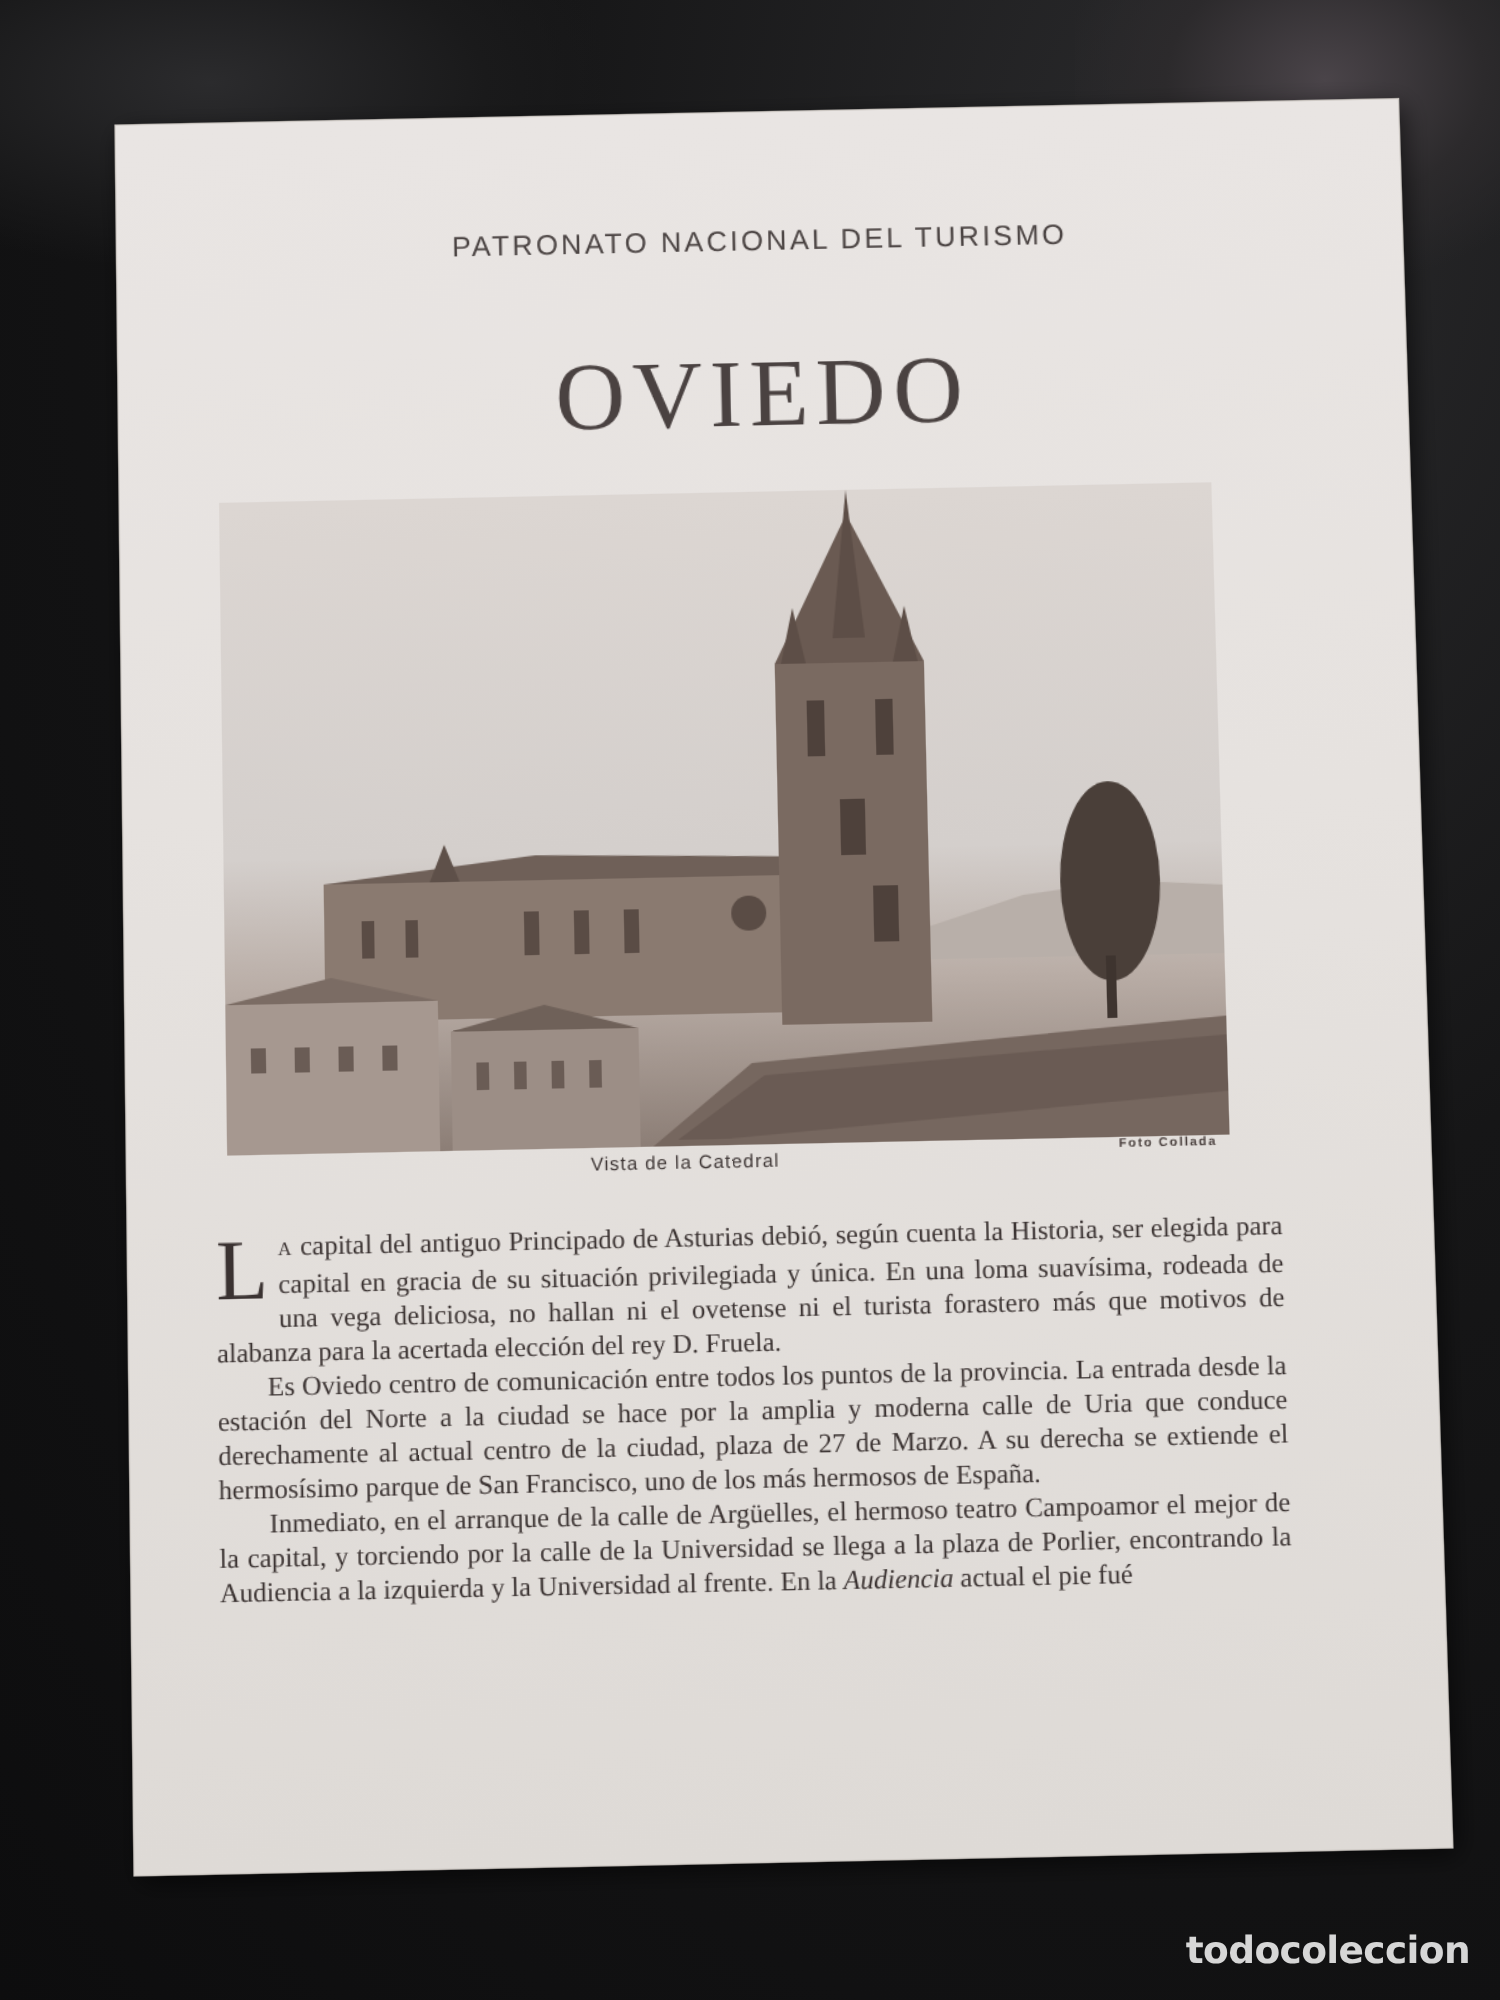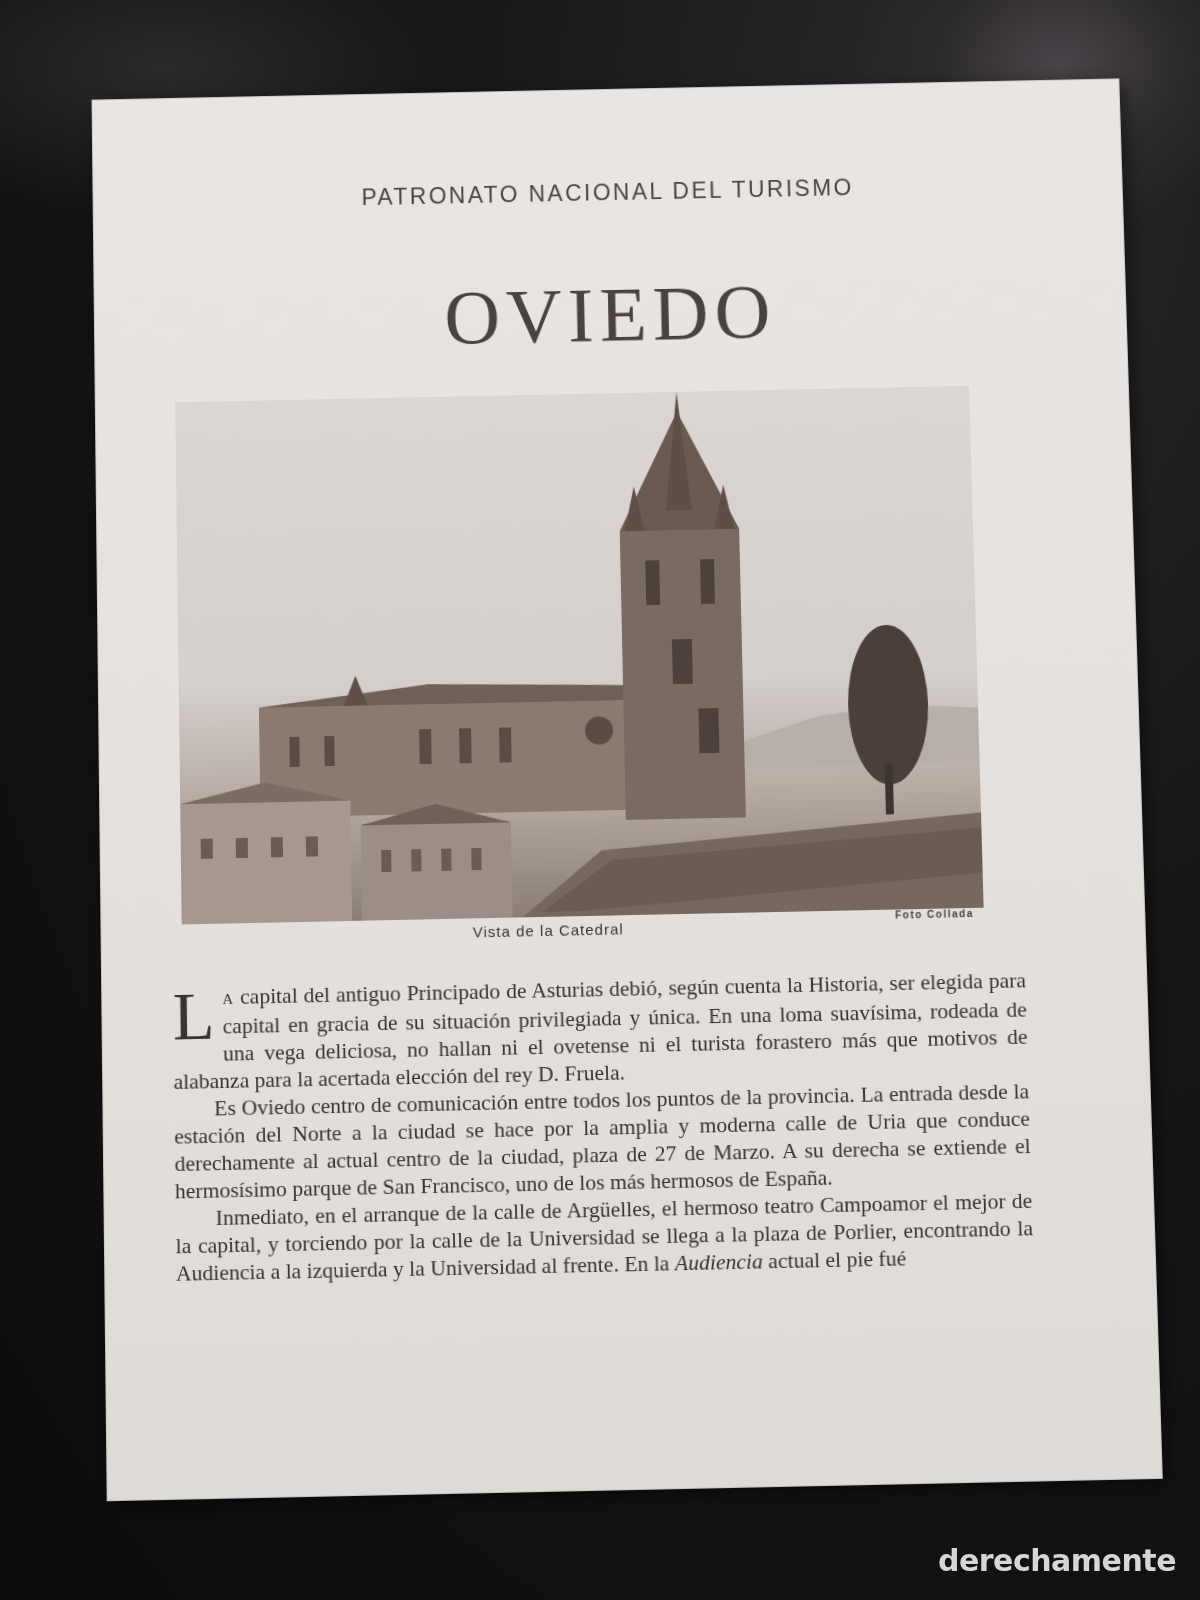--- a/index.html
+++ b/index.html
@@ -142,13 +142,13 @@
     <p class="first">
       <span class="dropcap">L</span><span class="smallcaps">A</span><span> capital del antiguo Principado de Asturias debió, según cuenta la Historia, ser elegida para capital en gracia de su situación privilegiada y única. En una loma suavísima, rodeada de una vega deliciosa, no hallan ni el ovetense ni el turista forastero más que motivos de alabanza para la acertada elección del rey D. Fruela.</span>
     </p>
     <p>Es Oviedo centro de comunicación entre todos los puntos de la provincia. La entrada desde la estación del Norte a la ciudad se hace por la amplia y moderna calle de Uria que conduce derechamente al actual centro de la ciudad, plaza de 27 de Marzo. A su derecha se extiende el hermosísimo parque de San Francisco, uno de los más hermosos de España.</p>
     <p>
       <span>Inmediato, en el arranque de la calle de Argüelles, el hermoso teatro Campoamor el mejor de la capital, y torciendo por la calle de la Universidad se llega a la plaza de Porlier, encontrando la Audiencia a la izquierda y la Universidad al frente. En la </span><em>Audiencia</em><span> actual el pie fué</span>
     </p>
   </div>
 </div>
 
-<div class="watermark">derechamente</div>
+<div class="watermark">todocoleccion</div>
 
 </body></html>

